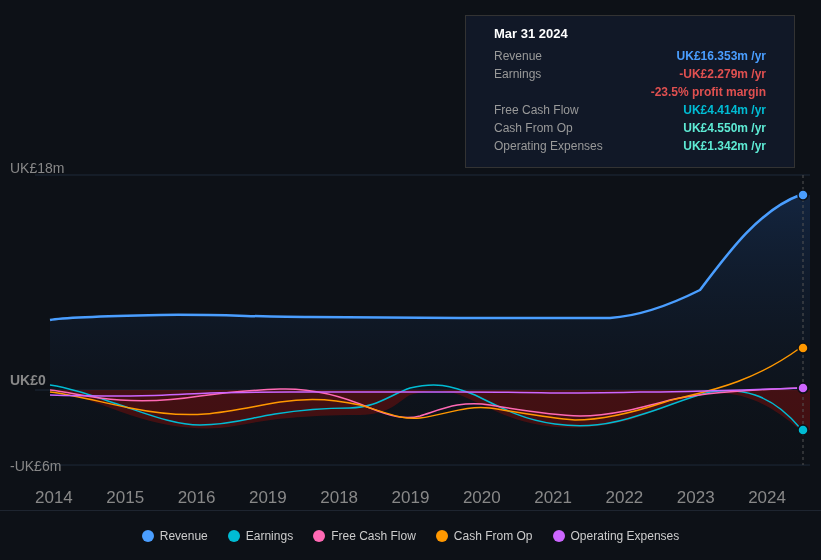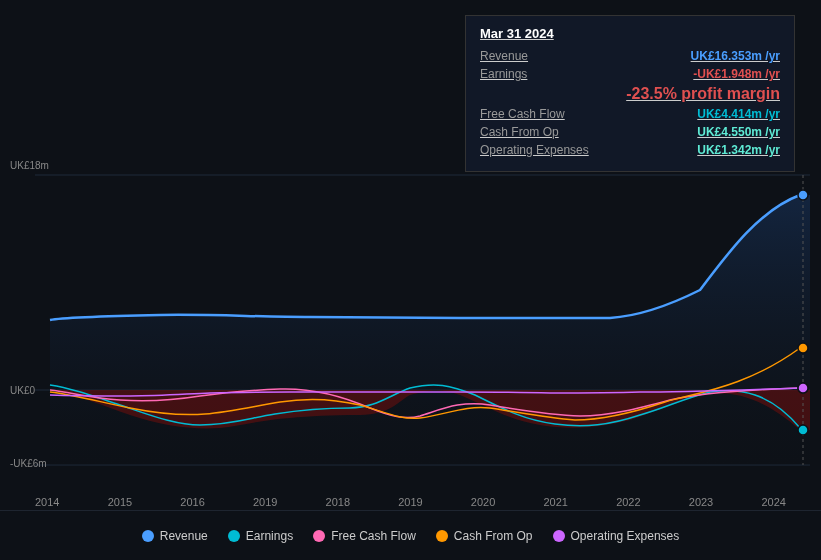--- a/index.html
+++ b/index.html
@@ -20,24 +20,23 @@
       width: 821px;
       height: 510px;
     }
 
     #tooltip-box {
       position: absolute;
       top: 15px;
       left: 465px;
       background: #111827;
       border: 1px solid #333;
-      padding: 10px 14px;
+      padding: 10px 28px;
       min-width: 330px;
       z-index: 10;
-      text-decoration: underline;
     }
 
     .tooltip-title {
       font-size: 13px;
       font-weight: bold;
       color: #fff;
       margin-bottom: 8px;
     }
 
     .tooltip-row {
@@ -59,33 +58,33 @@
 
     .color-blue { color: #4a9eff; text-align: right; }
     .color-red { color: #e05050; }
     .color-teal { color: #00bcd4; margin-left: 16px; }
     .color-purple { color: #5eead4; }
 
     .sub-row {
       display: flex;
       justify-content: flex-end;
       margin-bottom: 4px;
-      font-size: 16px;
+      font-size: 12px;
     }
 
     .sub-value { color: #e05050; font-weight: bold; }
 
     .y-axis-label {
       position: absolute;
-      font-size: 10px;
+      font-size: 14px;
       color: #888;
     }
 
     .y-top { top: 160px; left: 10px; }
-    .y-mid { top: 385px; left: 10px; }
+    .y-mid { top: 372px; left: 10px; font-weight: bold; }
     .y-bot { top: 458px; left: 10px; }
 
     #legend {
       position: absolute;
       bottom: 0;
       left: 0;
       width: 821px;
       height: 50px;
       display: flex;
       align-items: center;
@@ -114,21 +113,21 @@
       position: absolute;
       bottom: 52px;
       left: 0;
       width: 821px;
       display: flex;
       justify-content: space-between;
       padding: 0 35px 0 35px;
     }
 
     .x-label {
-      font-size: 11px;
+      font-size: 17px;
       color: #888;
     }
 
     svg#main-chart {
       width: 821px;
       height: 510px;
     }
   </style>
 </head>
 <body>
@@ -185,21 +184,21 @@
 <div id="tooltip-box">
   <div class="tooltip-title">Mar 31 2024</div>
 
   <div class="tooltip-row">
     <span class="tooltip-label">Revenue</span>
     <span class="tooltip-value color-blue">UK£16.353m /yr</span>
   </div>
 
   <div class="tooltip-row">
     <span class="tooltip-label">Earnings</span>
-    <span class="tooltip-value color-red">-UK£1.948m /yr</span>
+    <span class="tooltip-value color-red">-UK£2.279m /yr</span>
   </div>
 
   <div class="sub-row">
     <span class="sub-value">-23.5% profit margin</span>
   </div>
 
   <div class="tooltip-row">
     <span class="tooltip-label">Free Cash Flow</span>
     <span class="tooltip-value color-teal">UK£4.414m /yr</span>
   </div>

